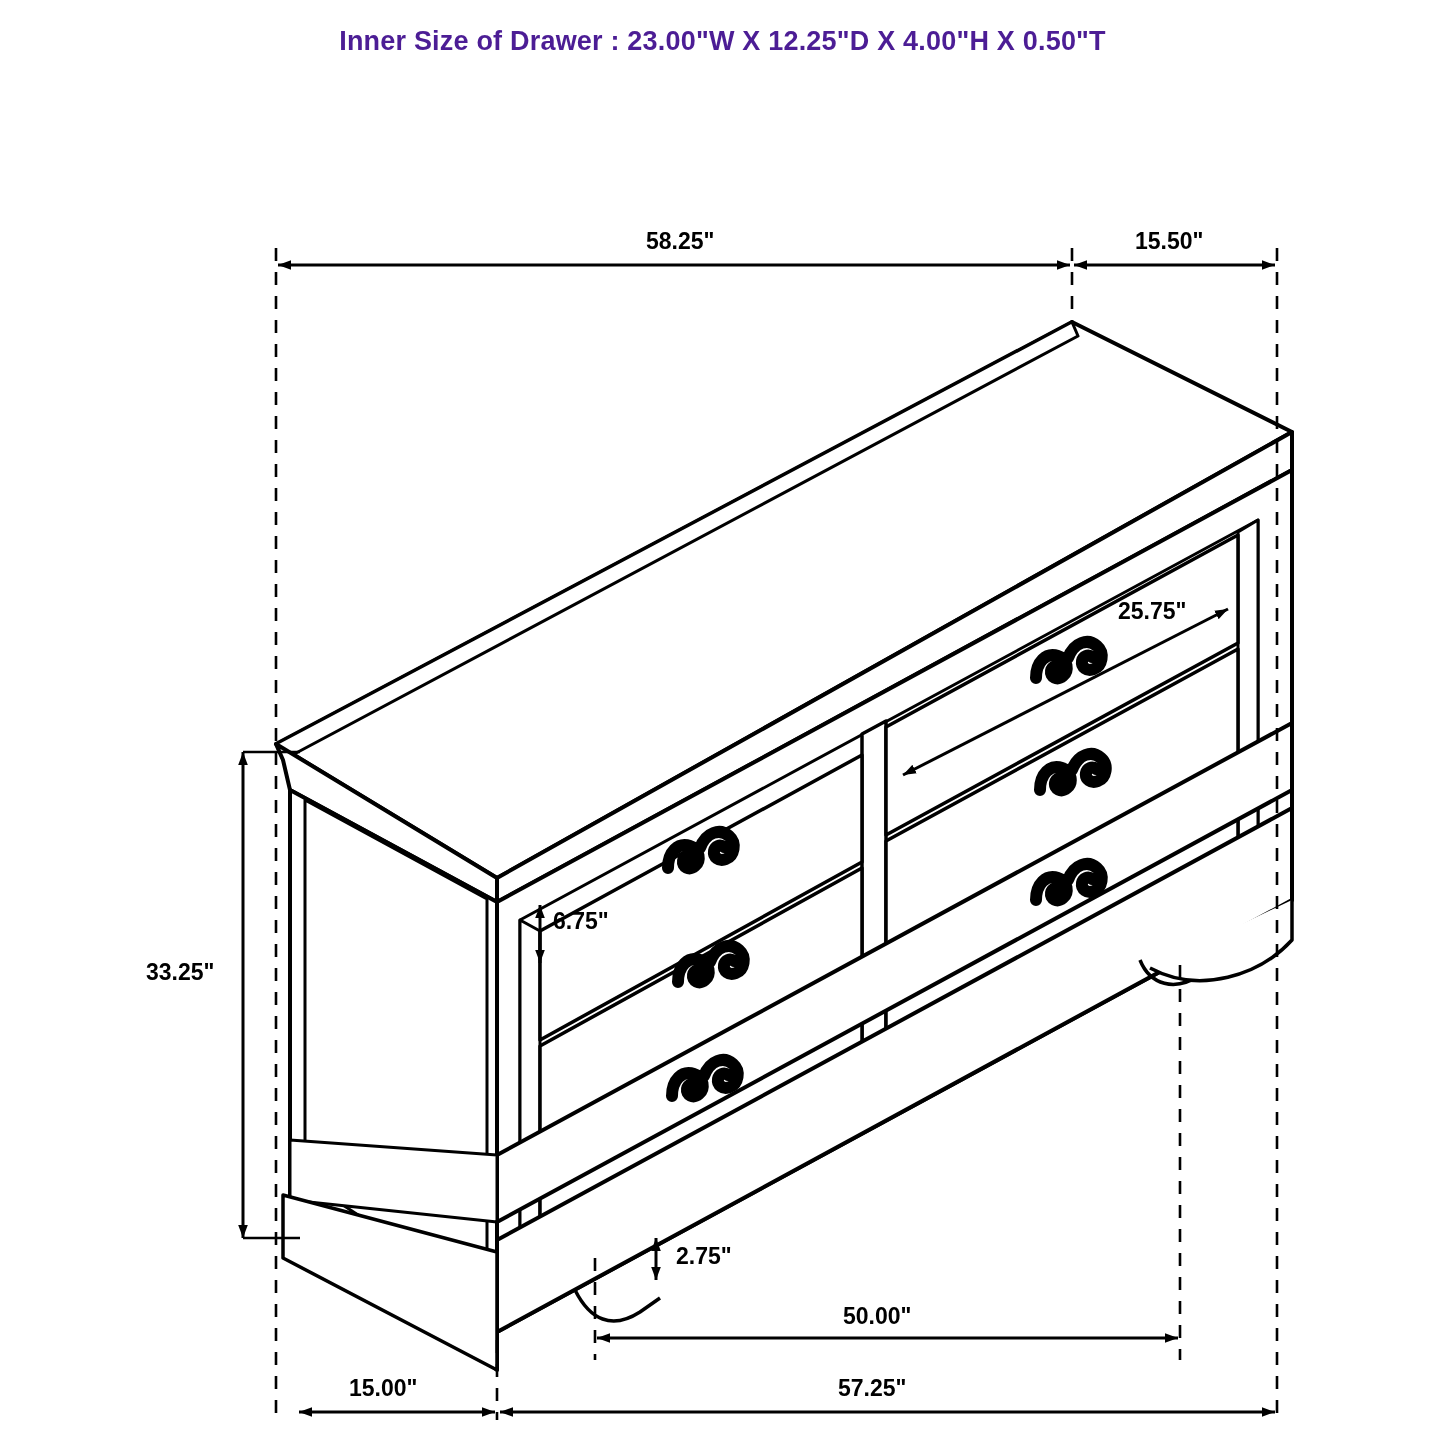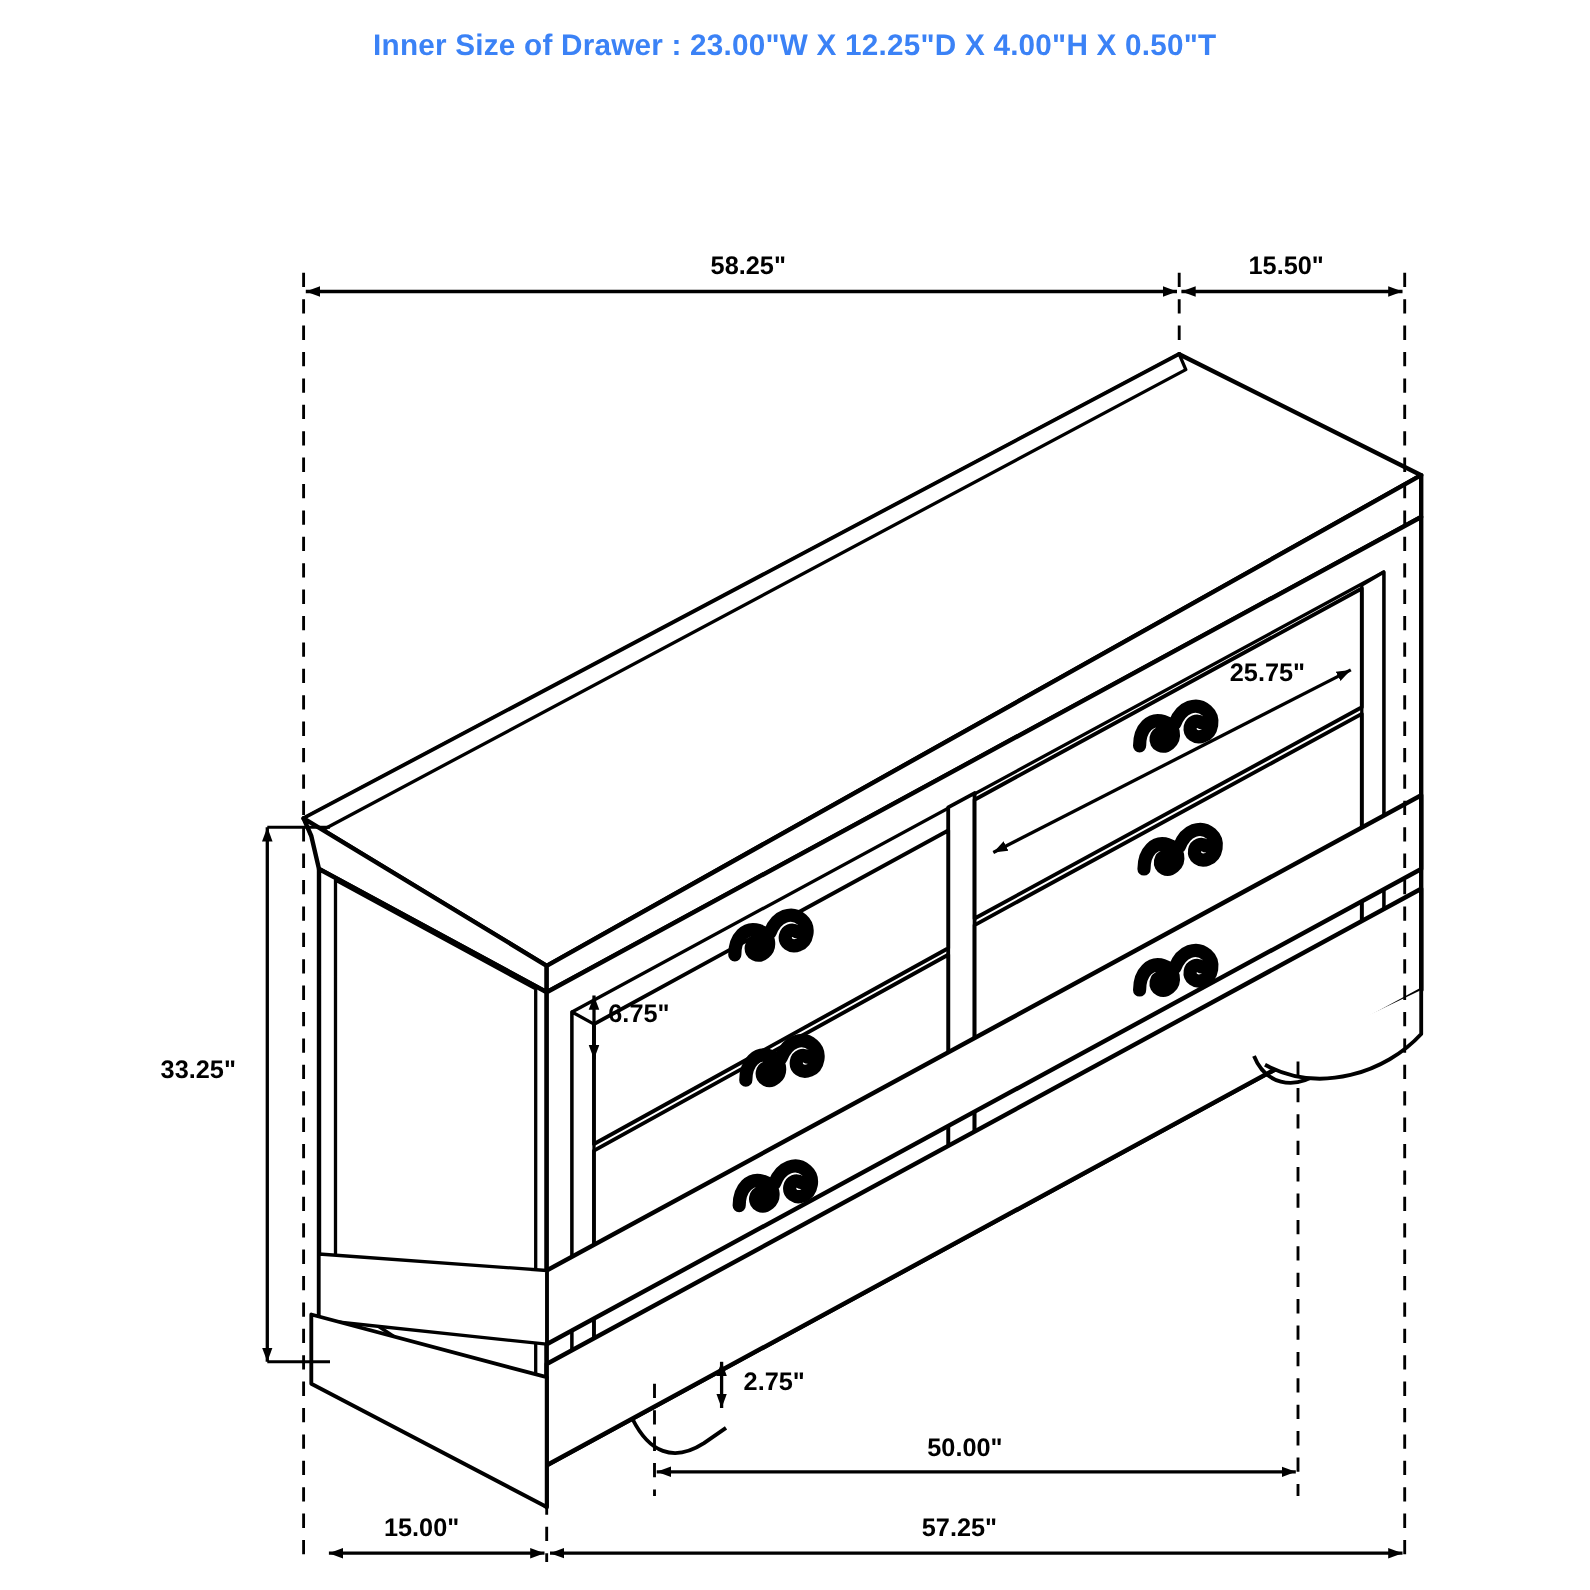--- a/index.html
+++ b/index.html
@@ -23,21 +23,21 @@
   }
   .title {
     position: absolute;
     top: 26px;
     left: 0;
     width: 1445px;
     text-align: center;
     font-size: 27px;
     font-weight: bold;
     letter-spacing: 0.2px;
-    color: #3b82f6;
+    color: #4c1d95;
   }
   svg.draw {
     position: absolute;
     top: 0;
     left: 0;
     width: 1445px;
     height: 1445px;
   }
   .dimlabel {
     position: absolute;

